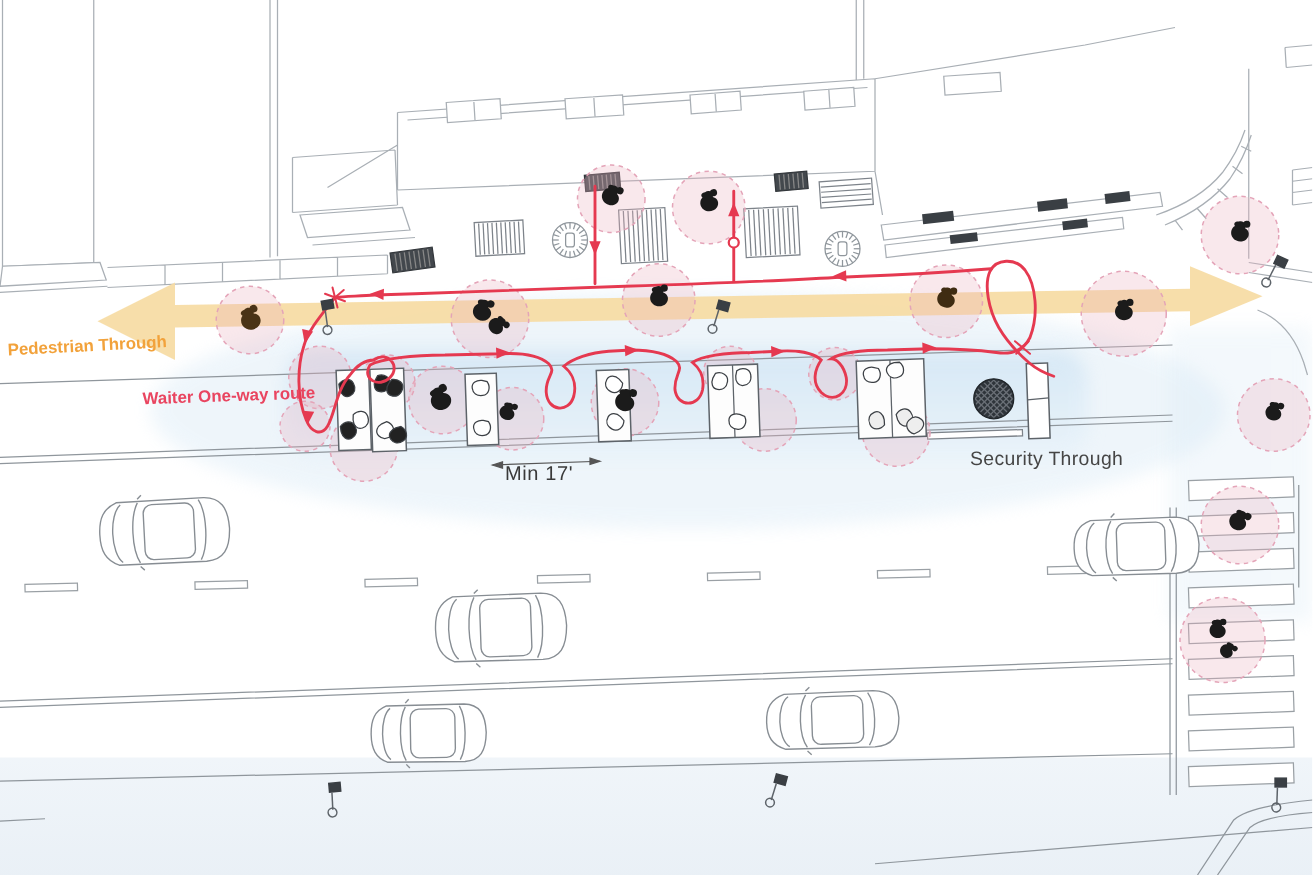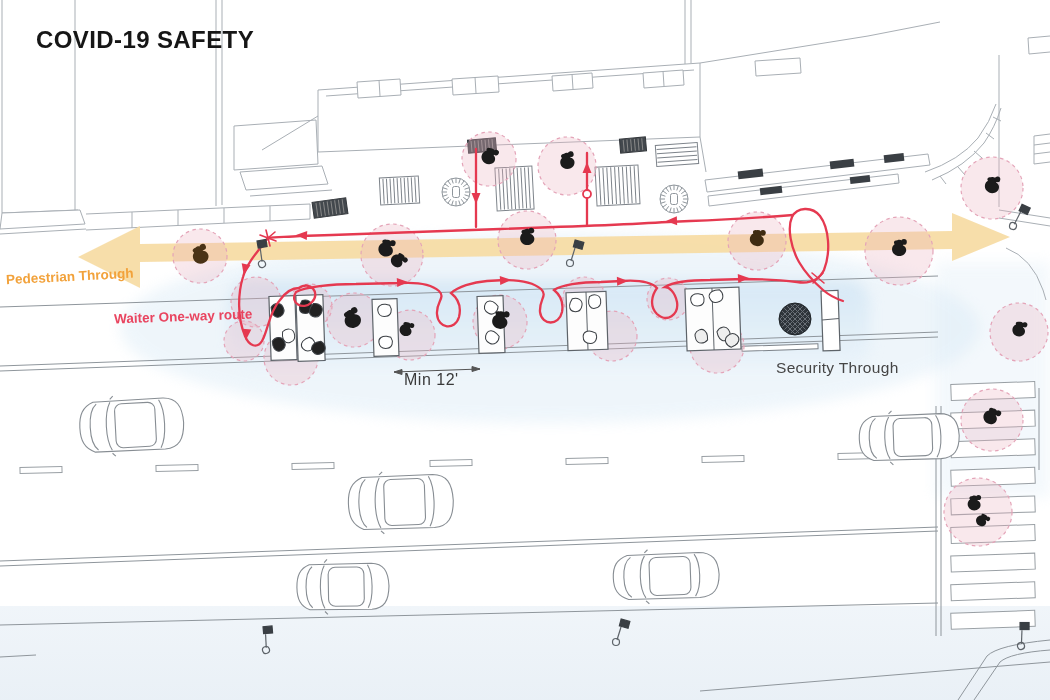--- a/index.html
+++ b/index.html
@@ -494,18 +494,17 @@
           <rect x="4" y="-22" width="9" height="7" fill="#3a3f44" stroke="#3a3f44" transform="rotate(15 8 -18)"></rect>
         </g>
         <g transform="translate(1021,646) rotate(-15)" stroke="#5d6369" stroke-width="1.2" fill="none">
           <circle cx="0" cy="0" r="3.5"></circle>
           <line x1="1" y1="-2" x2="5" y2="-15"></line>
           <rect x="4" y="-22" width="9" height="7" fill="#3a3f44" stroke="#3a3f44" transform="rotate(15 8 -18)"></rect>
         </g>
       </g>
   </svg>
 
-  <div class="label title">COVID-19 SAFETY</div>
   <div class="label lbl-ped">Pedestrian Through</div>
   <div class="label lbl-waiter">Waiter One-way route</div>
-  <div class="label lbl-min">Min 12'</div>
+  <div class="label lbl-min">Min 17'</div>
   <div class="label lbl-sec">Security Through</div>
 </div>
 
 </body></html>

